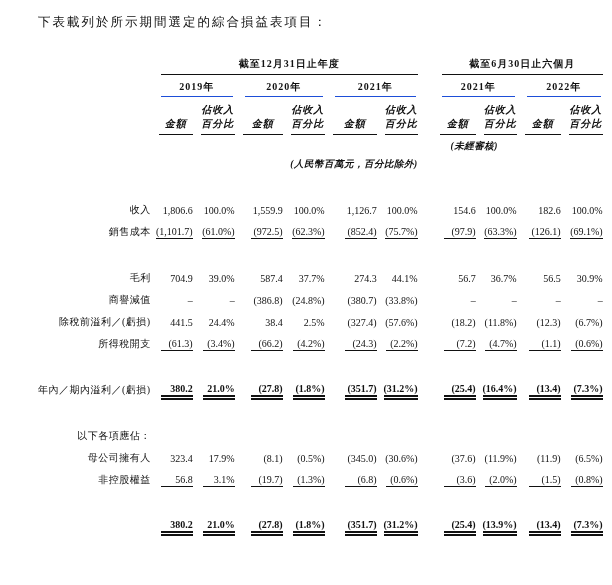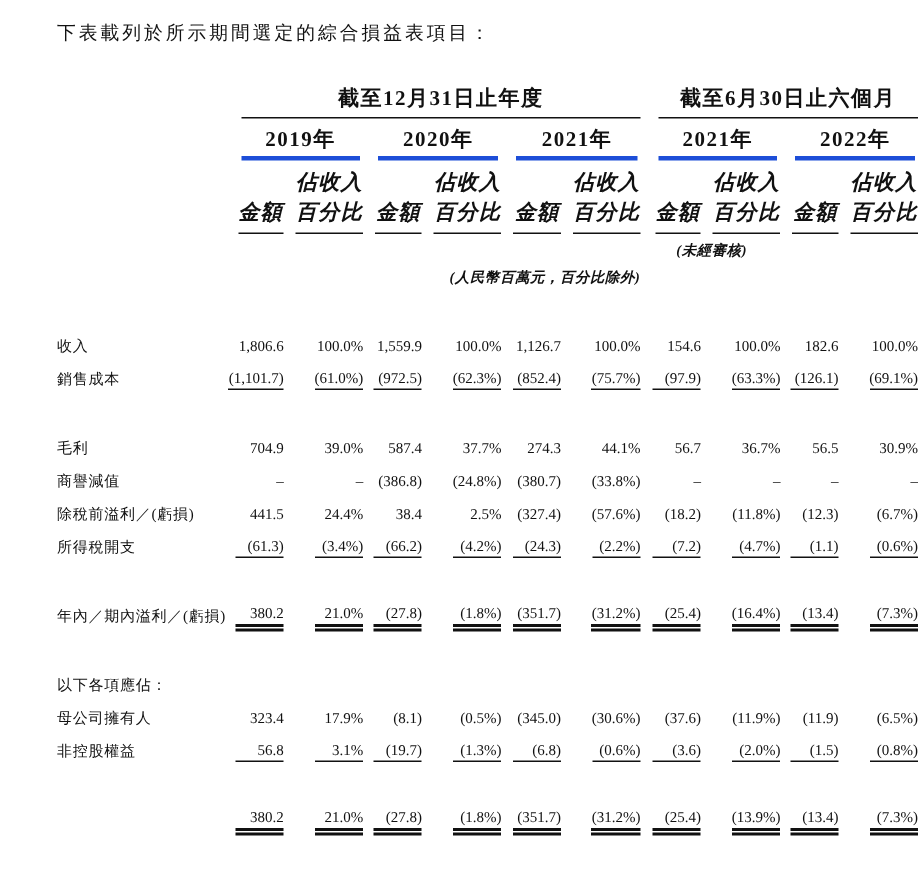--- a/index.html
+++ b/index.html
@@ -17,45 +17,45 @@
     font-size:10px;color:#111;
   }
   th,td{padding:0;vertical-align:bottom;white-space:nowrap;}
   col.c-lbl{width:92px;}
   col.c1{width:42px;}col.c2{width:42px;}col.c3{width:48px;}col.c4{width:42px;}
   col.c5{width:52px;}col.c6{width:38px;}
   col.c-gap{width:14px;}
   col.c7{width:44px;}col.c8{width:38px;}col.c9{width:44px;}col.c10{width:42px;}
 
   
-  thead th{font-weight:bold;font-size:14px;}
+  thead th{font-weight:bold;font-size:10px;}
   .grp{border-bottom:1px solid #111;padding-bottom:3px;margin-left:10px;
        text-align:center;letter-spacing:1px;}
   tr.years th{padding-top:5px;}
-  .yr{border-bottom:3px solid #1d4ed8;padding-bottom:2px;margin:0 2px 0 10px;
+  .yr{border-bottom:1px solid #1d4ed8;padding-bottom:2px;margin:0 2px 0 10px;
       text-align:center;letter-spacing:1px;}
   tr.subhead th{padding-top:6px;}
   .sub{border-bottom:1px solid #111;padding-bottom:3px;margin-left:8px;
        text-align:center;}
   .sub .line{display:block;line-height:1.4;letter-spacing:1px;font-style:italic;}
 
   
   tr.note-row td{padding-top:5px;}
   .note{font-style:italic;font-weight:bold;font-size:9.5px;letter-spacing:0.5px;}
   td.note-units{text-align:right;}
   td.note-unaud{text-align:center;}
 
   
   tr.head-gap td{height:28px;}
   tbody td.num{text-align:right;padding:4px 0;}
-  tbody td.lbl{text-align:left;font-size:10px;letter-spacing:0.5px;padding:4px 0;}
+  tbody td.lbl{text-align:right;font-size:10px;letter-spacing:0.5px;padding:4px 0;}
   .val{display:inline-block;min-width:32px;text-align:right;
        padding-bottom:1px;position:relative;}
   .u{border-bottom:1px solid #111;}
-  .uu{border-bottom:2px solid #111;}
+  .uu{border-bottom:2px solid #111;font-weight:bold;}
   .uu::after{content:"";position:absolute;left:0;right:0;bottom:-5px;
              height:2px;background:#111;}
   tr.spacer td{height:24px;}
 </style>
 </head>
 <body>
 
 <div class="page">
   <div class="doc-title">下表載列於所示期間選定的綜合損益表項目：</div>
 

